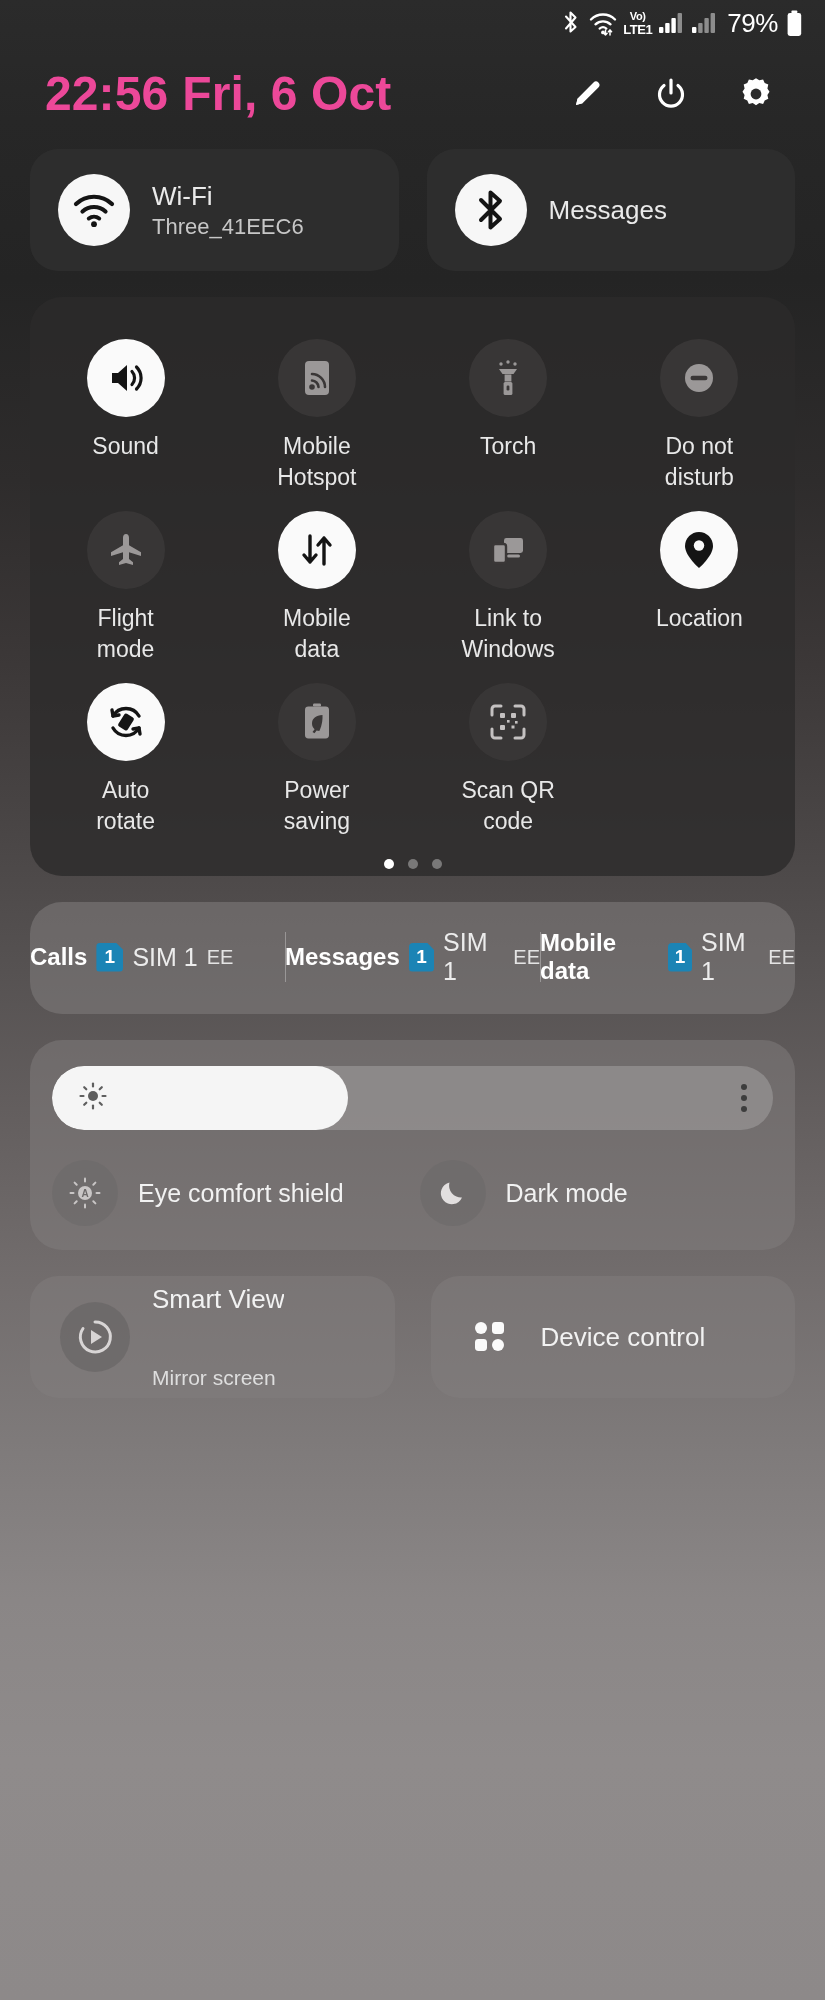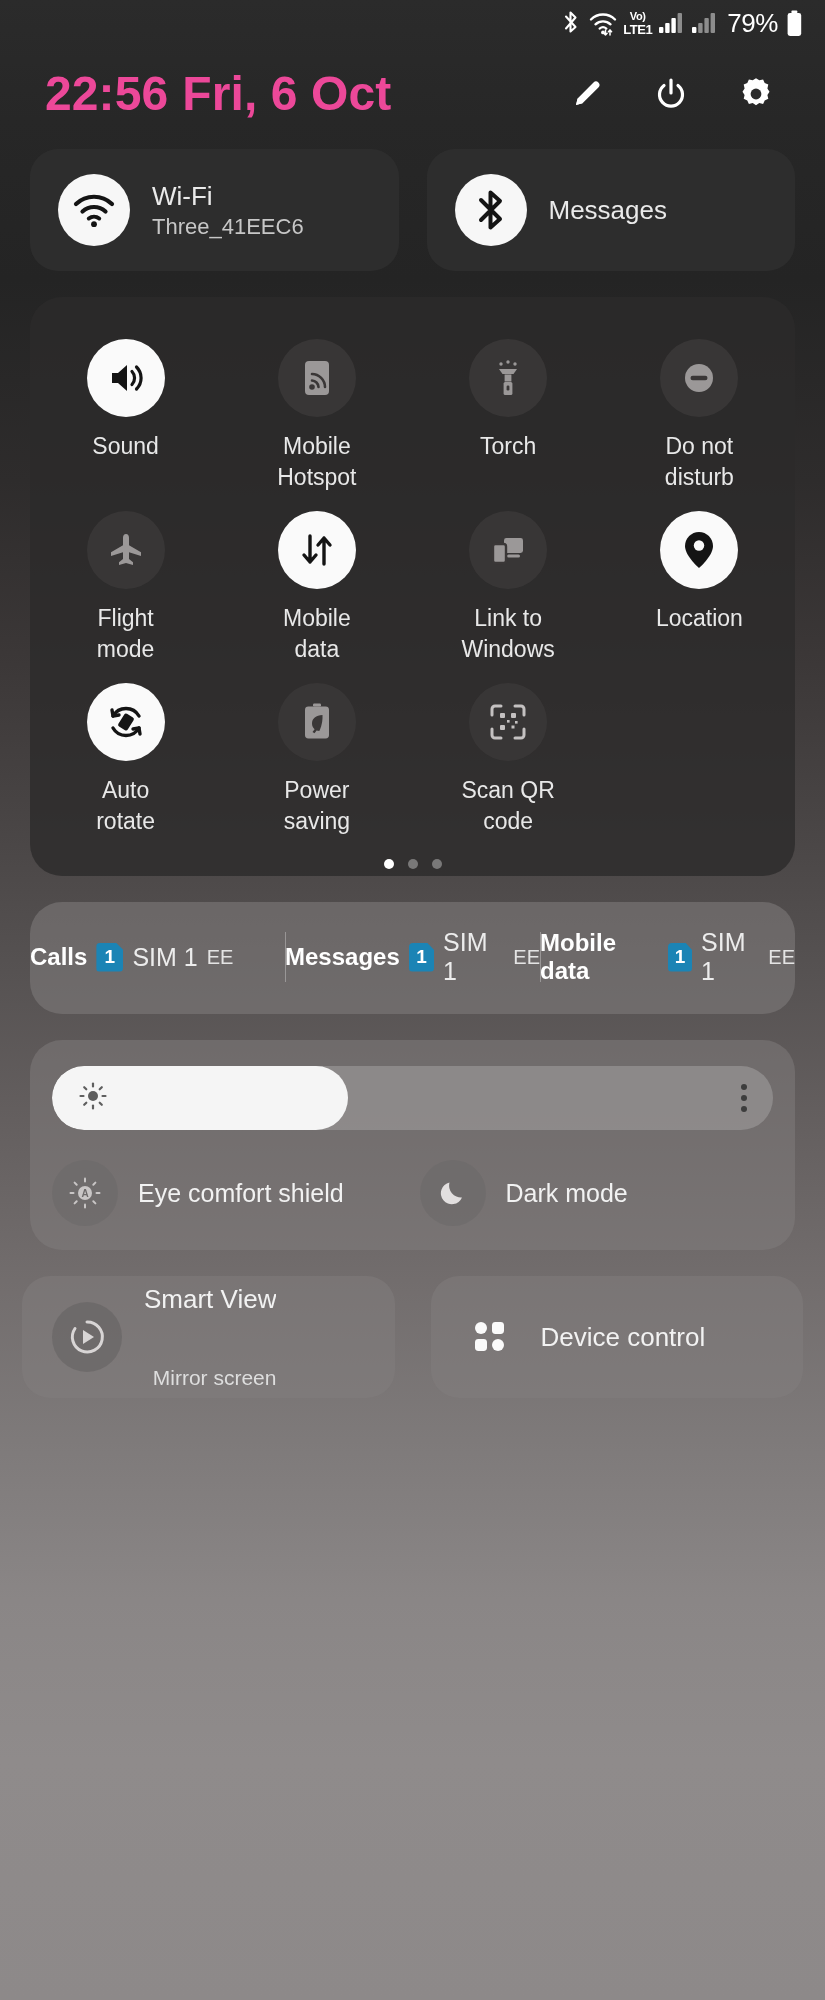--- a/index.html
+++ b/index.html
@@ -214,23 +214,22 @@
     display: flex; align-items: center; justify-content: center;
   }
   .mode-label {
     color: #f2f2f2; font-size: 25px; white-space: nowrap;
   }
 
   
   .bottom-row {
     display: flex;
     gap: 36px;
-    padding: 0 22px;
+    padding: 0 30px;
     margin-top: 26px;
-    text-align: right;
   }
   .bcard {
     flex: 1;
     height: 122px;
     border-radius: 28px;
     background: rgba(129,126,126,0.50);
     display: flex; align-items: center;
     padding-left: 30px; gap: 22px;
     overflow: hidden;
     cursor: pointer;

